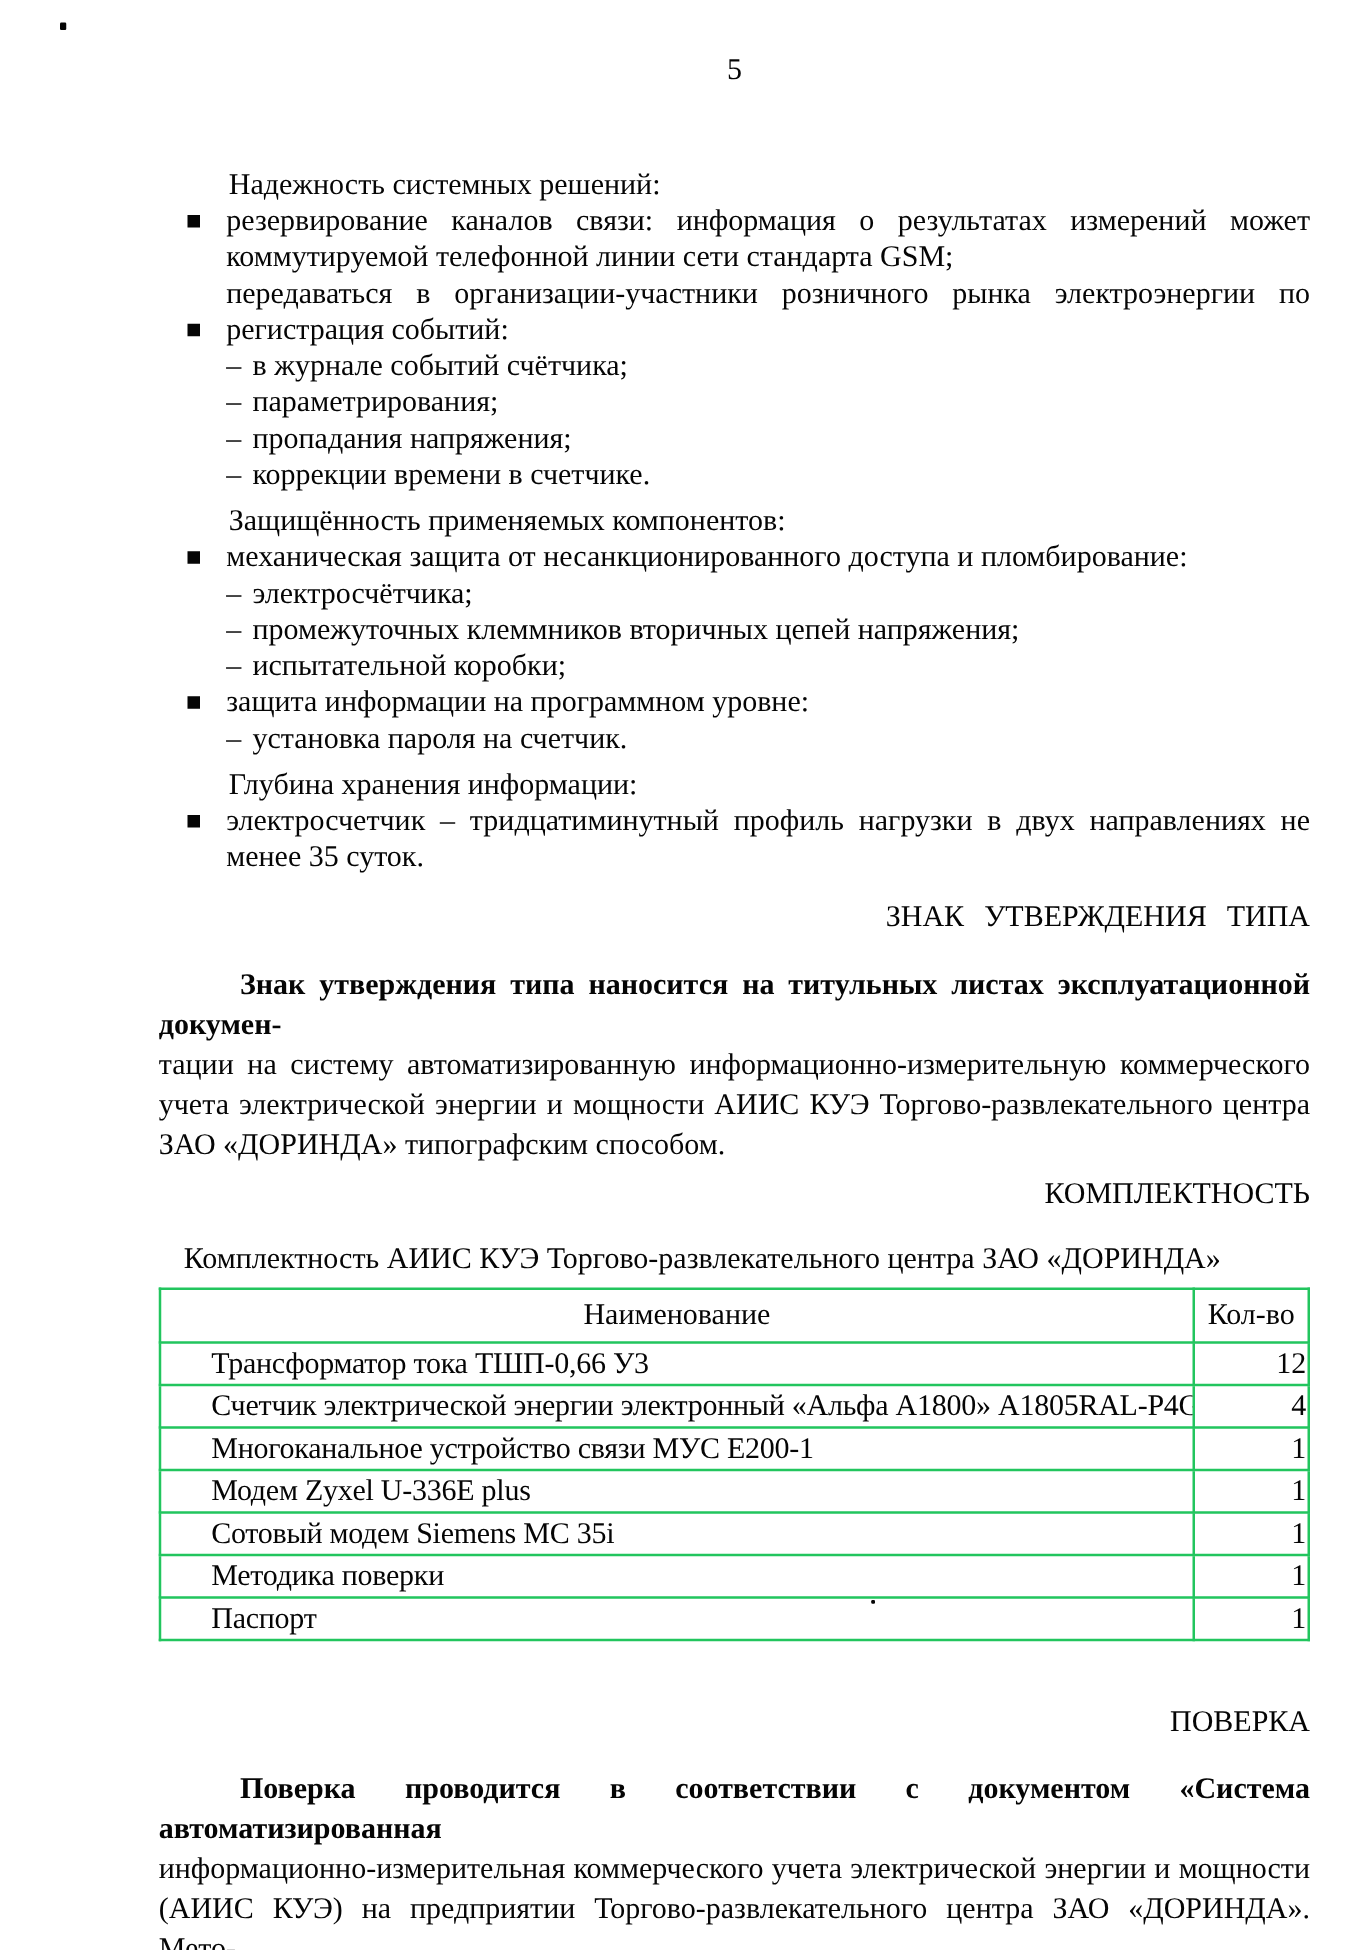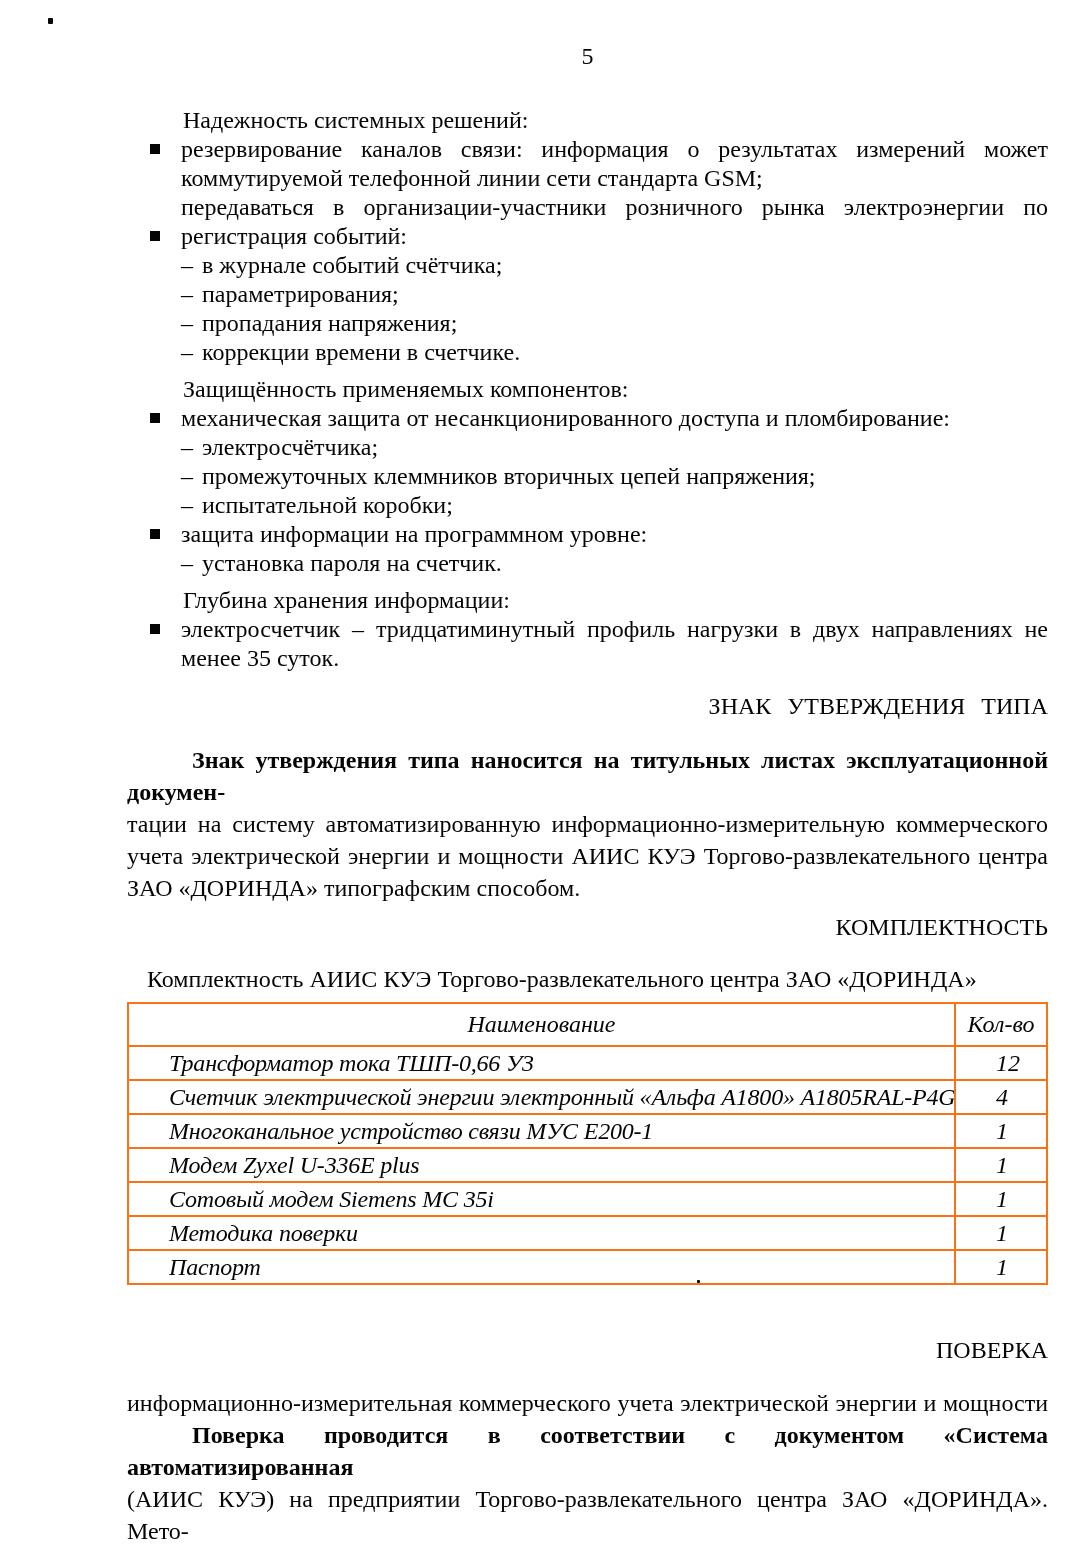--- a/index.html
+++ b/index.html
@@ -14,21 +14,21 @@
     overflow: hidden;
   }
   .content {
     position: absolute;
     left: 127px;
     top: 40px;
     width: 921px;
   }
   .page-number { text-align: center; line-height: 32px; }
 
-  .body-lists { margin-top: 34px; }
+  .body-lists { margin-top: 62px; }
   .list-title { margin-left: 56px; line-height: 29px; }
   .list-title.gap { margin-top: 8px; }
   .bullet-item { position: relative; padding-left: 54px; }
   .bullet-sq {
     position: absolute; left: 23px; top: 9px;
     width: 10px; height: 10px; background: #050505;
   }
   .sub-item { padding-left: 54px; line-height: 29px; }
   .dash { margin-right: 9px; }
   .line { line-height: 29px; }
@@ -45,26 +45,26 @@
   .para-pov { margin-top: 22px; }
 
   .caption { margin-top: 22px; text-align: left; padding-left: 20px; line-height: 30px; }
 
   table.comp-table {
     margin-top: 8px;
     border-collapse: collapse;
     width: 921px;
     table-layout: fixed;
   }
-  .comp-table th, .comp-table td { border: 2px solid #f97316; font-style: italic; }
+  .comp-table th, .comp-table td { border: 2px solid #22c55e; }
   .comp-table th { font-weight: normal; height: 39px; text-align: center; }
   .comp-table td { height: 30px; padding-left: 40px; }
   .qty-col { width: 88px; }
   .name-cell { padding: 0 6px; white-space: nowrap; letter-spacing: -0.2px; overflow: hidden; }
-  .qty-cell { text-align: left; border-radius: 10px; }
+  .qty-cell { text-align: right; border-radius: 10px; }
 
   .artifact-dot { position: absolute; background: #050505; border-radius: 1px; }
   .dot-1 { left: 48px; top: 18px; width: 5px; height: 6px; }
   .dot-2 { left: 697px; top: 1280px; width: 3px; height: 3px; }
 </style>
 </head>
 <body>
 
 <div class="page">
   <div class="artifact-dot dot-1"></div>
@@ -159,20 +159,20 @@
         </tr>
         <tr>
           <td class="name-cell">Паспорт</td>
           <td class="qty-cell">1</td>
         </tr>
       </tbody>
     </table>
 
     <div class="heading h-pov">ПОВЕРКА</div>
     <div class="para para-pov">
+      <div class="line j indent">Поверка проводится в соответствии с документом «Система автоматизированная</div>
       <div class="line j">информационно-измерительная коммерческого учета электрической энергии и мощности</div>
-      <div class="line j indent">Поверка проводится в соответствии с документом «Система автоматизированная</div>
       <div class="line j">(АИИС КУЭ) на предприятии Торгово-развлекательного центра ЗАО «ДОРИНДА». Мето-</div>
 
     </div>
 
   </div>
 </div>
 
 </body></html>

